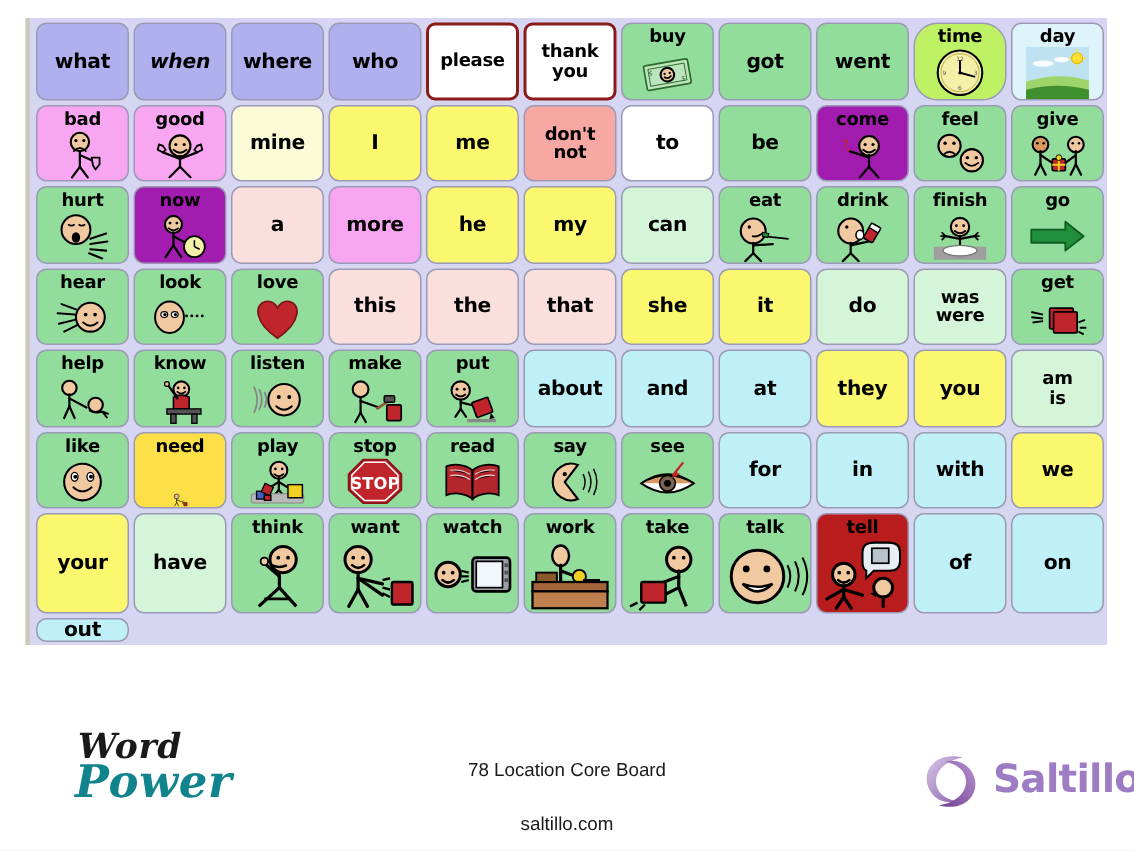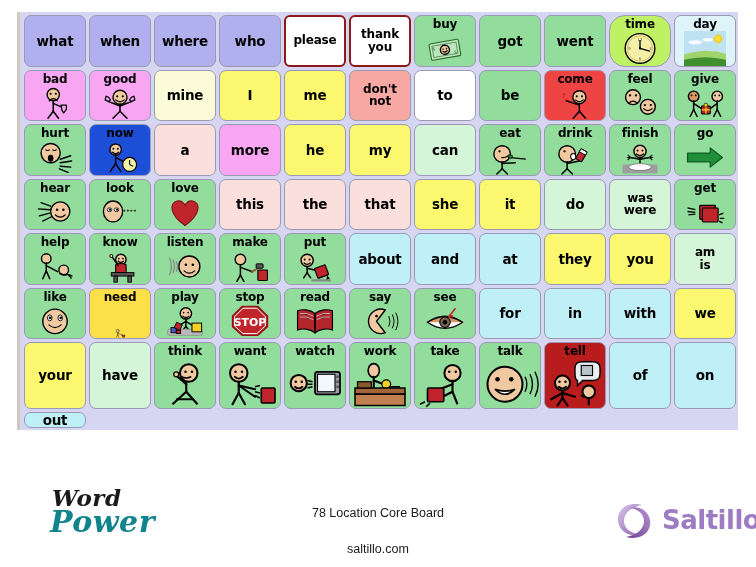--- a/index.html
+++ b/index.html
@@ -175,21 +175,21 @@
 </style>
 </head>
 <body>
 
 <div id="board-root">
 
   <div class="grid-panel" id="grid-panel">
       <div class="cell" style="background: rgb(176, 176, 238);">
         <div class="cell-label">what</div>
       </div>
-      <div class="cell" style="background: rgb(176, 176, 238);">
+      <div class="cell" style="background: rgb(176, 176, 238); font-style: italic;">
         <div class="cell-label">when</div>
       </div>
       <div class="cell" style="background: rgb(176, 176, 238);">
         <div class="cell-label">where</div>
       </div>
       <div class="cell" style="background: rgb(176, 176, 238);">
         <div class="cell-label">who</div>
       </div>
       <div class="cell hi-border small-label" style="background: rgb(255, 255, 255);">
         <div class="cell-label">please</div>
@@ -302,21 +302,21 @@
       <div class="cell small-label" style="background: rgb(247, 168, 163);">
         <div class="cell-label">don't
 not</div>
       </div>
       <div class="cell" style="background: rgb(255, 255, 255);">
         <div class="cell-label">to</div>
       </div>
       <div class="cell" style="background: rgb(146, 220, 156);">
         <div class="cell-label">be</div>
       </div>
-      <div class="cell has-pic" style="background: #ef4444;">
+      <div class="cell has-pic" style="background: #a21caf;">
         <div class="cell-label">come</div>
         <div class="pic">
           <svg viewBox="0 0 48 40" width="100%" height="100%" preserveAspectRatio="xMidYMid meet">
             <circle cx="29" cy="14" r="7.5" fill="#f0c9a0" stroke="#000" stroke-width="1.6"></circle>
             <circle cx="26" cy="13" r="1.2" fill="#000"></circle>
             <circle cx="32" cy="13" r="1.2" fill="#000"></circle>
             <path d="M24.5 17 Q 29 21.05 33.5 17" fill="none" stroke="#000" stroke-width="1.4" stroke-linecap="round"></path>
             <line x1="29" y1="21" x2="29" y2="30" stroke="#000" stroke-width="1.7" stroke-linecap="round"></line>
             <line x1="29" y1="30" x2="22" y2="38" stroke="#000" stroke-width="1.7" stroke-linecap="round"></line>
             <line x1="29" y1="30" x2="36" y2="38" stroke="#000" stroke-width="1.7" stroke-linecap="round"></line>
@@ -376,21 +376,21 @@
             <ellipse cx="19" cy="21" rx="3.2" ry="4" fill="#000"></ellipse>
             <g stroke="#000" stroke-width="1.6" stroke-linecap="round">
               <line x1="30" y1="22" x2="42" y2="18"></line>
               <line x1="30" y1="26" x2="43" y2="24"></line>
               <line x1="30" y1="30" x2="42" y2="31"></line>
               <line x1="29" y1="33" x2="39" y2="37"></line>
             </g>
           </svg>
         </div>
       </div>
-      <div class="cell has-pic" style="background: #1d4ed8;">
+      <div class="cell has-pic" style="background: #a21caf;">
         <div class="cell-label">now</div>
         <div class="pic">
           <svg viewBox="0 0 48 40" width="100%" height="100%" preserveAspectRatio="xMidYMid meet">
             <circle cx="19" cy="11" r="6.5" fill="#f0c9a0" stroke="#000" stroke-width="1.6"></circle>
             <circle cx="16.4" cy="10" r="1.1" fill="#000"></circle>
             <circle cx="21.6" cy="10" r="1.1" fill="#000"></circle>
             <path d="M15.5 14 Q 19 17.15 22.5 14" fill="none" stroke="#000" stroke-width="1.4" stroke-linecap="round"></path>
             <line x1="19" y1="17" x2="19" y2="27" stroke="#000" stroke-width="1.7" stroke-linecap="round"></line>
             <line x1="19" y1="27" x2="13" y2="36" stroke="#000" stroke-width="1.7" stroke-linecap="round"></line>
             <line x1="19" y1="27" x2="25" y2="36" stroke="#000" stroke-width="1.7" stroke-linecap="round"></line>

